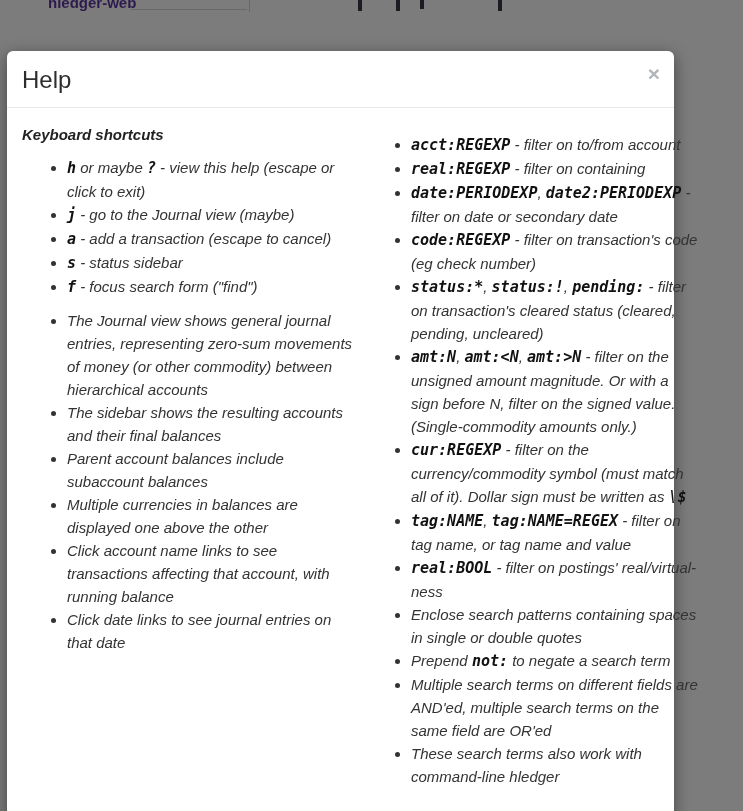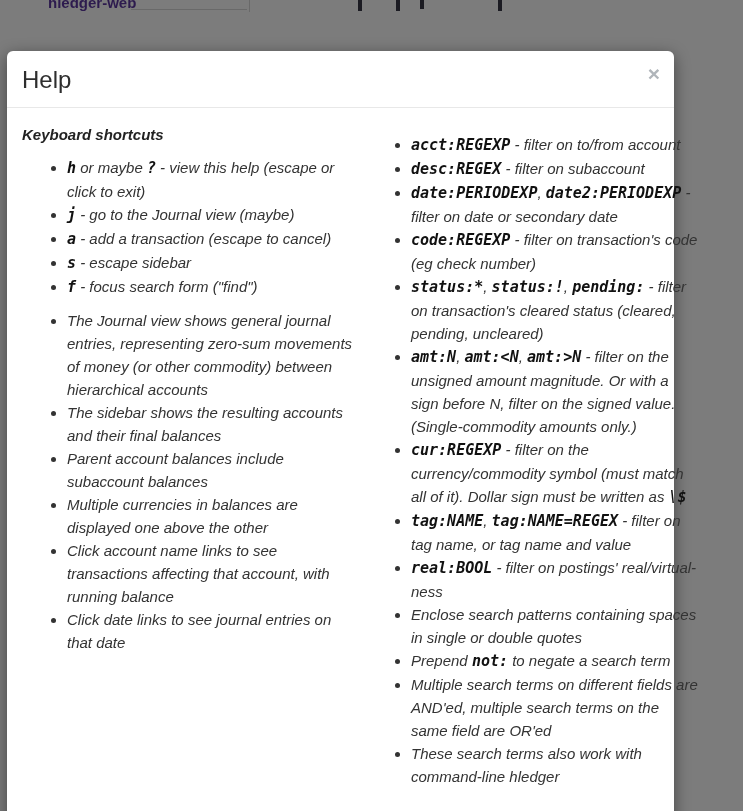--- a/index.html
+++ b/index.html
@@ -107,36 +107,36 @@
     <h3 class="modal-title">Help</h3>
     <button class="close-btn">×</button>
   </div>
   <div class="modal-body">
     <div class="col">
       <h4 class="section-heading">Keyboard shortcuts</h4>
       <ul class="help-list">
           <li><code>h</code><span> or maybe </span><code>?</code><span> - view this help (escape or click to exit)</span></li>
           <li><code>j</code><span> - go to the Journal view (maybe)</span></li>
           <li><code>a</code><span> - add a transaction (escape to cancel)</span></li>
-          <li><code>s</code><span> - escape sidebar</span></li>
+          <li><code>s</code><span> - status sidebar</span></li>
           <li><code>f</code><span> - focus search form ("find")</span></li>
         </ul>
       <ul class="help-list">
           <li><span>The Journal view shows general journal entries, representing zero-sum movements of money (or other commodity) between hierarchical accounts</span></li>
           <li><span>The sidebar shows the resulting accounts and their final balances</span></li>
           <li><span>Parent account balances include subaccount balances</span></li>
           <li><span>Multiple currencies in balances are displayed one above the other</span></li>
           <li><span>Click account name links to see transactions affecting that account, with running balance</span></li>
           <li><span>Click date links to see journal entries on that date</span></li>
         </ul>
     </div>
     <div class="col">
       <ul class="help-list">
           <li><code>acct:REGEXP</code><span> - filter on to/from account</span></li>
-          <li><code>desc:REGEX</code><span> - filter on subaccount</span></li>
+          <li><code>real:REGEXP</code><span> - filter on containing</span></li>
           <li><code>date:PERIODEXP</code><span>, </span><code>date2:PERIODEXP</code><span> - filter on date or secondary date</span></li>
           <li><code>code:REGEXP</code><span> - filter on transaction's code (eg check number)</span></li>
           <li><code>status:*</code><span>, </span><code>status:!</code><span>, </span><code>pending:</code><span> - filter on transaction's cleared status (cleared, pending, uncleared)</span></li>
           <li><code>amt:N</code><span>, </span><code>amt:&lt;N</code><span>, </span><code>amt:&gt;N</code><span> - filter on the unsigned amount magnitude. Or with a sign before N, filter on the signed value. (Single-commodity amounts only.)</span></li>
           <li><code>cur:REGEXP</code><span> - filter on the currency/commodity symbol (must match all of it). Dollar sign must be written as </span><code>\$</code></li>
           <li><code>tag:NAME</code><span>, </span><code>tag:NAME=REGEX</code><span> - filter on tag name, or tag name and value</span></li>
           <li><code>real:BOOL</code><span> - filter on postings' real/virtual-ness</span></li>
           <li><span>Enclose search patterns containing spaces in single or double quotes</span></li>
           <li><span>Prepend </span><code>not:</code><span> to negate a search term</span></li>
           <li><span>Multiple search terms on different fields are AND'ed, multiple search terms on the same field are OR'ed</span></li>

